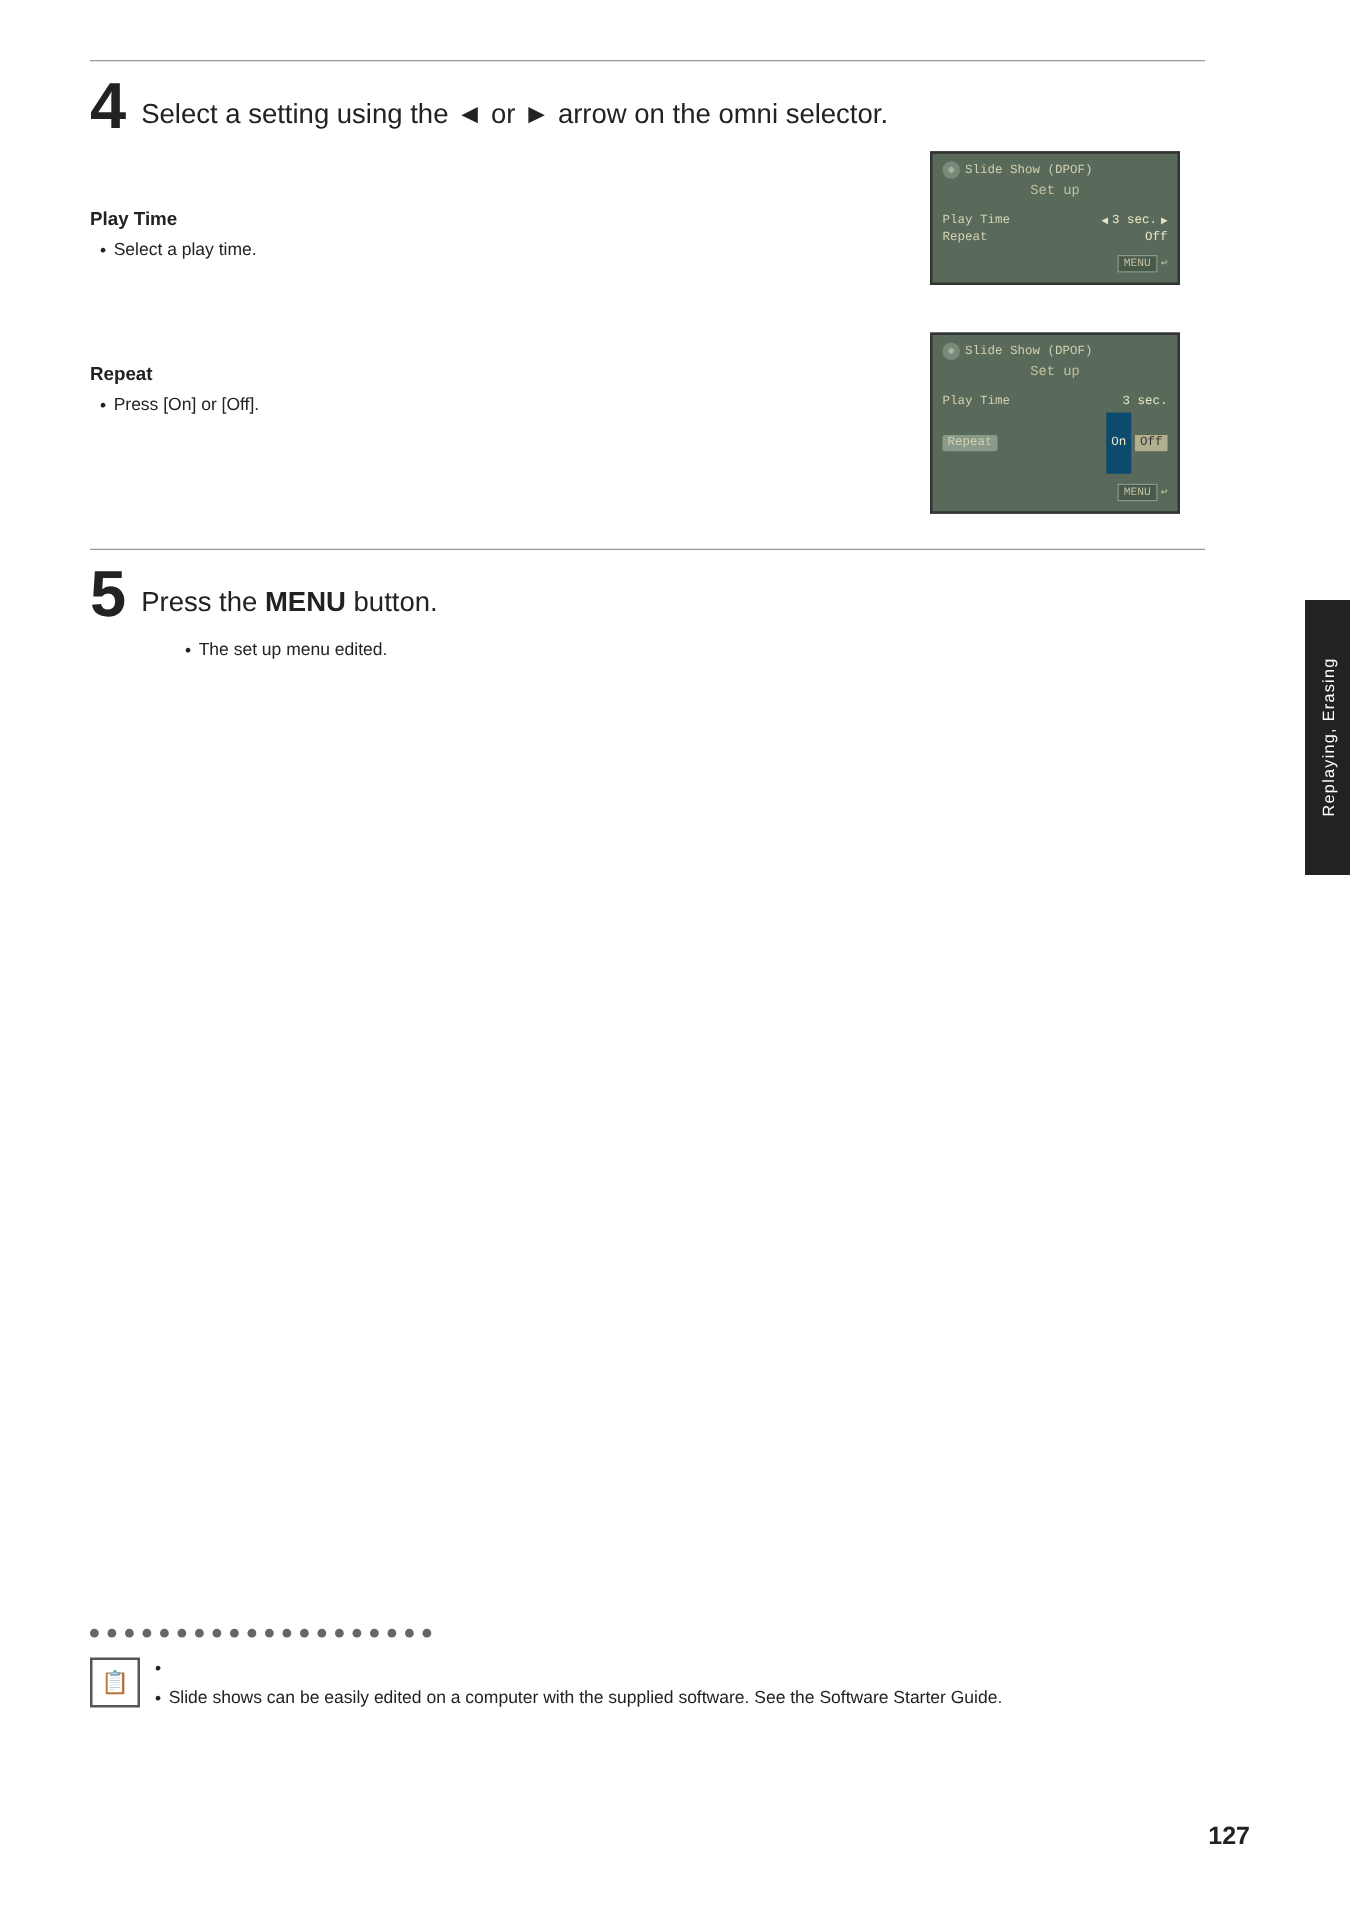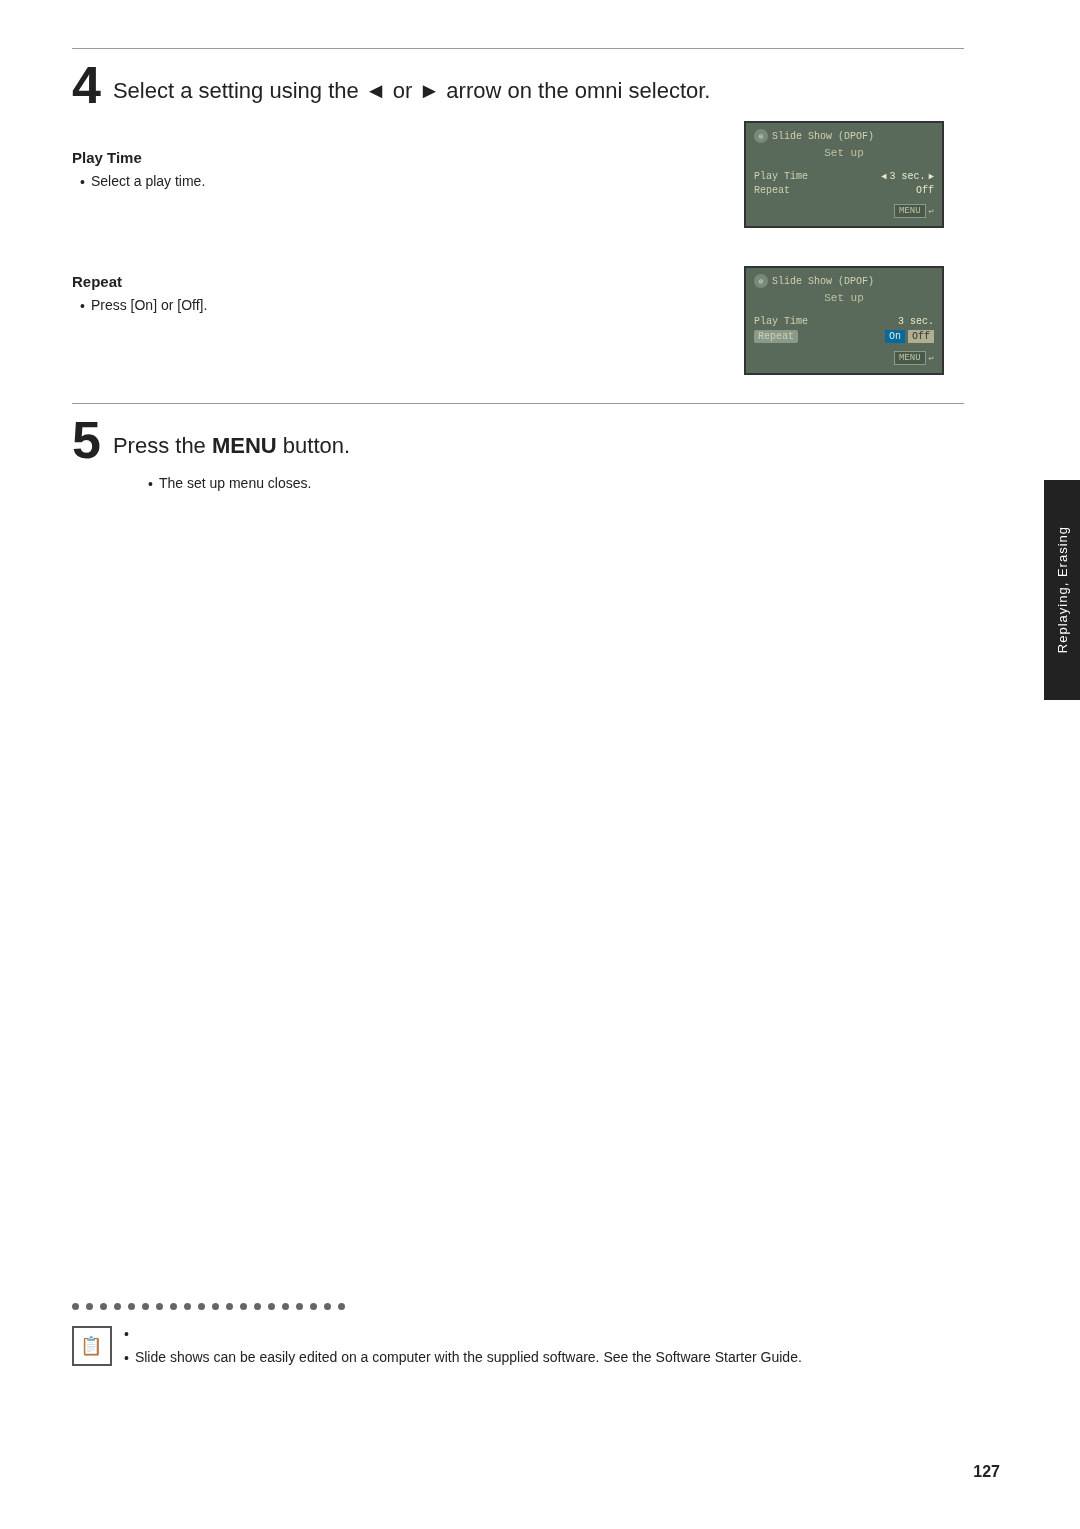--- a/index.html
+++ b/index.html
@@ -212,22 +212,22 @@
       border: 1px solid #8a9a8a;
       padding: 1px 4px;
       font-size: 9px;
     }
 
     .lcd-on-off {
       display: flex;
       gap: 3px;
     }
     .lcd-on {
-      background: #0369a1;
-      padding: 1px 4px;
+      background: #0c4a6e;
+      padding: 19px 4px;
       font-size: 10px;
     }
     .lcd-off-highlight {
       background: #b0b090;
       color: #333;
       padding: 1px 4px;
       font-size: 10px;
     }
 
     
@@ -298,21 +298,21 @@
     }
 
     .note-italic {
     }
 
     
     .page-number {
       position: absolute;
       bottom: 48px;
       right: 80px;
-      font-size: 16px;
+      font-size: 20px;
       font-weight: bold;
     }
   </style>
 </head>
 <body>
 
 <div class="page-container">
 
   <div class="side-tab">
     <span class="side-tab-text">Replaying, Erasing</span>
@@ -404,21 +404,21 @@
 
     <div class="step5-section">
       <div class="step5-header">
         <span class="step-number">5</span>
         <span class="step-title" style="padding-top: 10px;">
           <span>Press the </span><span class="step-title-bold">MENU</span><span> button.</span>
         </span>
       </div>
       <div class="bullet-item" style="margin-left: 76px;">
         <span class="bullet">•</span>
-        <span>The set up menu closes.</span>
+        <span>The set up menu edited.</span>
       </div>
     </div>
   </div>
 
   <div class="dots-section">
     <div class="dots-row">
       <span class="dot"></span>
       <span class="dot"></span>
       <span class="dot"></span>
       <span class="dot"></span>

